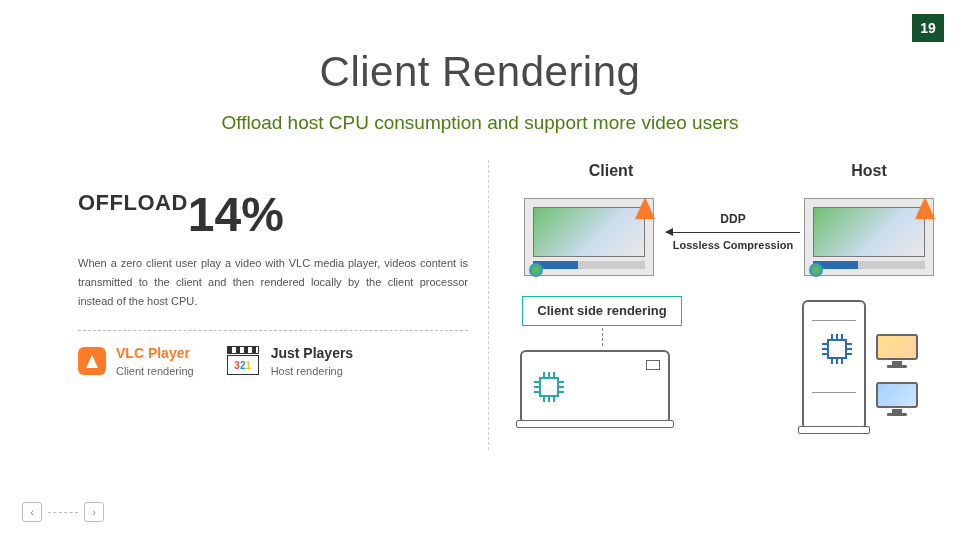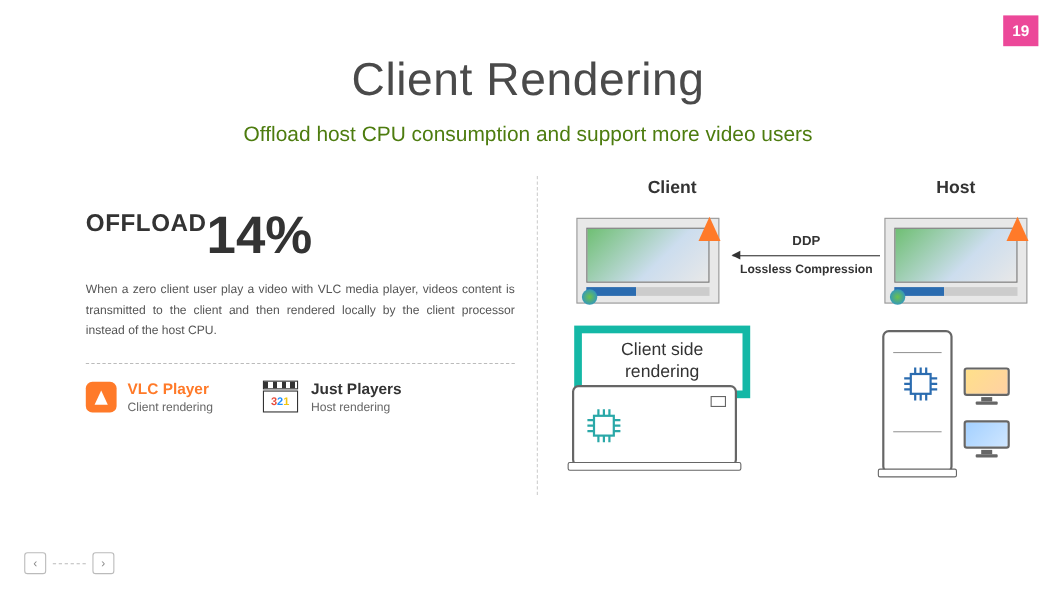--- a/index.html
+++ b/index.html
@@ -1,32 +1,32 @@
 <!DOCTYPE html>
 <html><head>
 <meta charset="utf-8">
 <style>
   * { box-sizing: border-box; margin: 0; padding: 0; }
   html, body { width: 960px; height: 540px; font-family: "Segoe UI", Arial, sans-serif; background:#fff; color:#333; overflow:hidden; }
   .slide { position:relative; width:960px; height:540px; }
-  .pagenum { position:absolute; top:14px; right:16px; width:32px; height:28px; background:#ec4899; color:#fff; font-size:14px; font-weight:600; display:flex; align-items:center; justify-content:center; }
+  .pagenum { position:absolute; top:14px; right:16px; width:32px; height:28px; background:#14532d; color:#fff; font-size:14px; font-weight:600; display:flex; align-items:center; justify-content:center; }
   .title { position:absolute; top:48px; left:0; width:100%; text-align:center; font-size:42px; font-weight:300; color:#4a4a4a; letter-spacing:0.5px; }
   .subtitle { position:absolute; top:112px; left:0; width:100%; text-align:center; font-size:19px; color:#4d7c0f; font-weight:400; }
 
   .left-col { position:absolute; left:78px; top:190px; width:390px; }
   .offload-block { display:flex; gap:14px; }
   .offload-left { display:flex; }
   .offload-label { font-size:22px; font-weight:700; color:#333; letter-spacing:0.5px; }
   .offload-pct { font-size:48px; font-weight:700; color:#333; line-height:1.05; }
   .offload-desc { font-size:11px; color:#555; line-height:1.6; text-align:justify; flex:1; }
   .paragraph { font-size:11px; color:#555; line-height:1.7; text-align:justify; margin-top:14px; }
 
   .dots-sep { border:none; border-top:1px dashed #bbb; margin:20px 0 14px 0; }
 
-  .players-row { display:flex; gap:43px; align-items:flex-start; }
+  .players-row { display:flex; gap:31px; align-items:flex-start; }
   .player-item { display:flex; gap:10px; align-items:center; }
   .player-text .p-title { font-size:14px; font-weight:700; }
   .player-text .p-sub { font-size:11px; color:#666; margin-top:4px; }
 
   .vlc-icon { width:28px; height:28px; background:#ff7a29; border-radius:6px; position:relative; display:flex; align-items:center; justify-content:center; }
   .vlc-cone { width:0; height:0; border-left:6px solid transparent; border-right:6px solid transparent; border-bottom:13px solid #fff; }
   .mpc-icon { width:36px; height:30px; position:relative; }
   .mpc-top { position:absolute; top:0; left:2px; width:32px; height:8px; background:repeating-linear-gradient(90deg,#333 0 4px,#fff 4px 8px); border:1px solid #333; }
   .mpc-body { position:absolute; top:9px; left:2px; width:32px; height:20px; background:#fff; border:1px solid #333; display:flex; align-items:center; justify-content:center; font-size:10px; font-weight:700; }
   .mpc-body .d1{color:#e74c3c;} .mpc-body .d2{color:#1e90ff;} .mpc-body .d3{color:#f1c40f;}
@@ -48,21 +48,21 @@
   .thumb .cone { position:absolute; right:-2px; top:-2px; width:0; height:0; border-left:10px solid transparent; border-right:10px solid transparent; border-bottom:22px solid #ff7a29; }
   .thumb .winbtn { position:absolute; left:4px; bottom:-2px; width:14px; height:14px; border-radius:50%; background:radial-gradient(circle,#6cc24a 0%,#1e88e5 100%); }
 
   .arrow-wrap { position:absolute; left:160px; top:14px; width:134px;font-weight:bold; }
   .arrow-label-top { font-size:12px; text-align:center; color:#333; margin-bottom:2px; }
   .arrow { height:1px; background:#333; position:relative; margin:6px 0; }
   .arrow::before { content:""; position:absolute; left:-1px; top:-4px; border-top:4px solid transparent; border-bottom:4px solid transparent; border-right:8px solid #333; }
   .arrow-label-bot { font-size:11px; text-align:center; color:#333; margin-top:4px; }
 
   .csr-area { position:absolute; left:522px; top:296px; width:160px; }
-  .csr-label { background:#fff; border:7px solid #14b8a6; padding:6px 10px; font-size:16px; text-align:center; line-height:1.25; }
+  .csr-label { background:#fff; border:1px solid #14b8a6; padding:6px 10px; font-size:13px; text-align:center; line-height:1.25;font-weight:bold; }
   .csr-connector { width:0; height:18px; border-left:1px dashed #888; margin:2px auto 0 auto; }
 
   .client-box { position:absolute; left:520px; top:350px; width:150px; height:74px; border:2px solid #666; border-radius:6px; background:#fff; }
   .client-box .slot { position:absolute; right:8px; top:8px; width:14px; height:10px; border:1px solid #666; }
   .client-box .chip { position:absolute; left:10px; top:18px; }
   .chip svg { display:block; }
   .client-box .floor { position:absolute; left:-6px; right:-6px; bottom:-6px; height:8px; border:1px solid #666; border-radius:2px; background:#fff; }
 
   .host-tower { position:absolute; left:802px; top:300px; width:64px; height:130px; border:2px solid #666; border-radius:6px; background:#fff; }
   .host-tower .line { position:absolute; left:8px; right:8px; height:1px; background:#999; }

